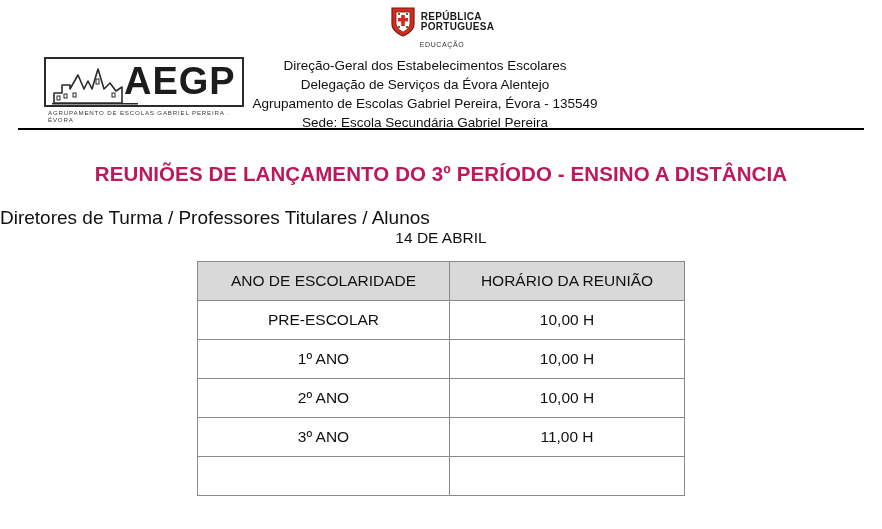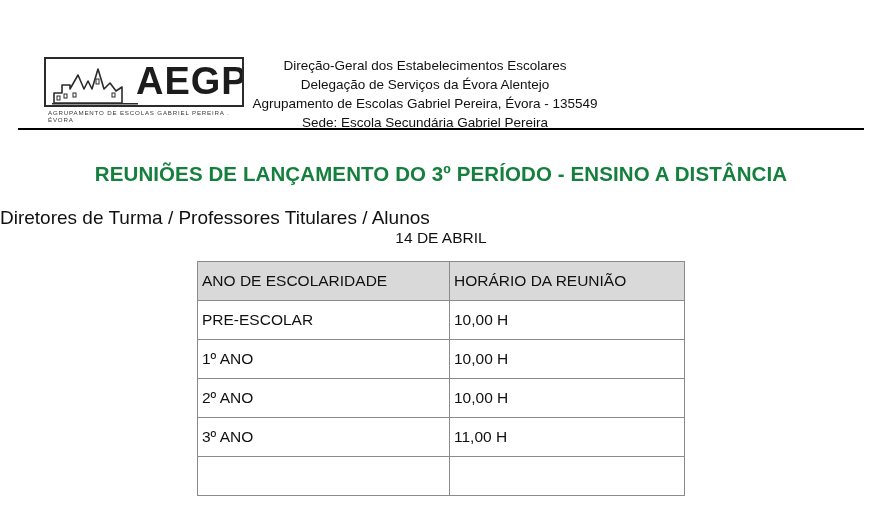--- a/index.html
+++ b/index.html
@@ -96,21 +96,21 @@
   }
   .logo-skyline {
     position: absolute;
     left: 6px;
     top: 4px;
     width: 86px;
     height: 42px;
   }
   .logo-text {
     position: absolute;
-    left: 90px;
+    left: 78px;
     top: 1px;
     font-size: 38px;
     font-weight: bold;
     letter-spacing: 1px;
     color: #1c1c1c;
     font-family: "Liberation Sans", sans-serif;
   }
   .logo-caption {
     position: absolute;
     left: 4px;
@@ -128,21 +128,21 @@
     height: 2px;
     background: #000000;
   }
 
   
   .doc-title {
     margin-top: 32px;
     text-align: center;
     font-size: 20.5px;
     font-weight: bold;
-    color: #15803d;
+    color: #be185d;
     letter-spacing: 0.1px;
   }
   .doc-subtitle {
     margin-top: 21px;
     font-size: 19px;
     color: #111;
     font-weight: normal;
   }
   .doc-date {
     text-align: center;
@@ -157,41 +157,62 @@
     justify-content: center;
   }
   table.sched {
     border-collapse: collapse;
     width: 487px;
     table-layout: fixed;
   }
   table.sched th,
   table.sched td {
     border: 1px solid #8a8a8a;
-    text-align: left;
+    text-align: center;
     font-size: 15.5px;
     font-weight: normal;
     color: #111;
     height: 38px;
     padding: 0 4px;
   }
   table.sched th {
     background: #d9d9d9;
     font-size: 15.5px;
   }
   table.sched col.c1 { width: 252px; }
   table.sched col.c2 { width: 235px; }
 </style>
 </head>
 <body>
 
 <div class="page">
 
   <div class="header">
 
+    <div class="rp-emblem">
+      <div class="rp-emblem-row">
+        <div class="rp-shield">
+          <svg width="26" height="32" viewBox="0 0 26 32">
+            <path d="M2 2 H24 V18 C24 26 13 30 13 30 C13 30 2 26 2 18 Z" fill="#D52B1E" stroke="#7a1812" stroke-width="1.2"></path>
+            <path d="M6 6 H20 V17 C20 23 13 26 13 26 C13 26 6 23 6 17 Z" fill="#FFFFFF" stroke="#7a1812" stroke-width="0.8"></path>
+            <rect x="11.2" y="9" width="3.6" height="11" fill="#D52B1E"></rect>
+            <rect x="8" y="12" width="10" height="3.4" fill="#D52B1E"></rect>
+            <circle cx="9" cy="8" r="1.1" fill="#006600"></circle>
+            <circle cx="17" cy="8" r="1.1" fill="#006600"></circle>
+            <circle cx="9" cy="21" r="1.1" fill="#006600"></circle>
+            <circle cx="17" cy="21" r="1.1" fill="#006600"></circle>
+          </svg>
+        </div>
+        <div class="rp-words">
+          <div class="l1">REPÚBLICA</div>
+          <div class="l2">PORTUGUESA</div>
+        </div>
+      </div>
+      <div class="rp-educacao">EDUCAÇÃO</div>
+    </div>
 
     <div class="logo-aegp">
       <div class="logo-box">
         <div class="logo-skyline">
           <svg width="86" height="42" viewBox="0 0 86 42">
             <path d="M2 40 L2 30 L10 30 L10 22 L18 22 L18 26 L26 12 L32 26 L36 18 L40 26 L46 6 L52 26 L58 20 L64 28 L70 24 L70 40 Z" fill="none" stroke="#2b2b2b" stroke-width="1.6" stroke-linejoin="round"></path>
             <rect x="5" y="33" width="3" height="4" fill="none" stroke="#2b2b2b" stroke-width="1"></rect>
             <rect x="12" y="31" width="3" height="4" fill="none" stroke="#2b2b2b" stroke-width="1"></rect>
             <rect x="21" y="30" width="3" height="4" fill="none" stroke="#2b2b2b" stroke-width="1"></rect>
             <rect x="44" y="16" width="3" height="5" fill="none" stroke="#2b2b2b" stroke-width="1"></rect>

